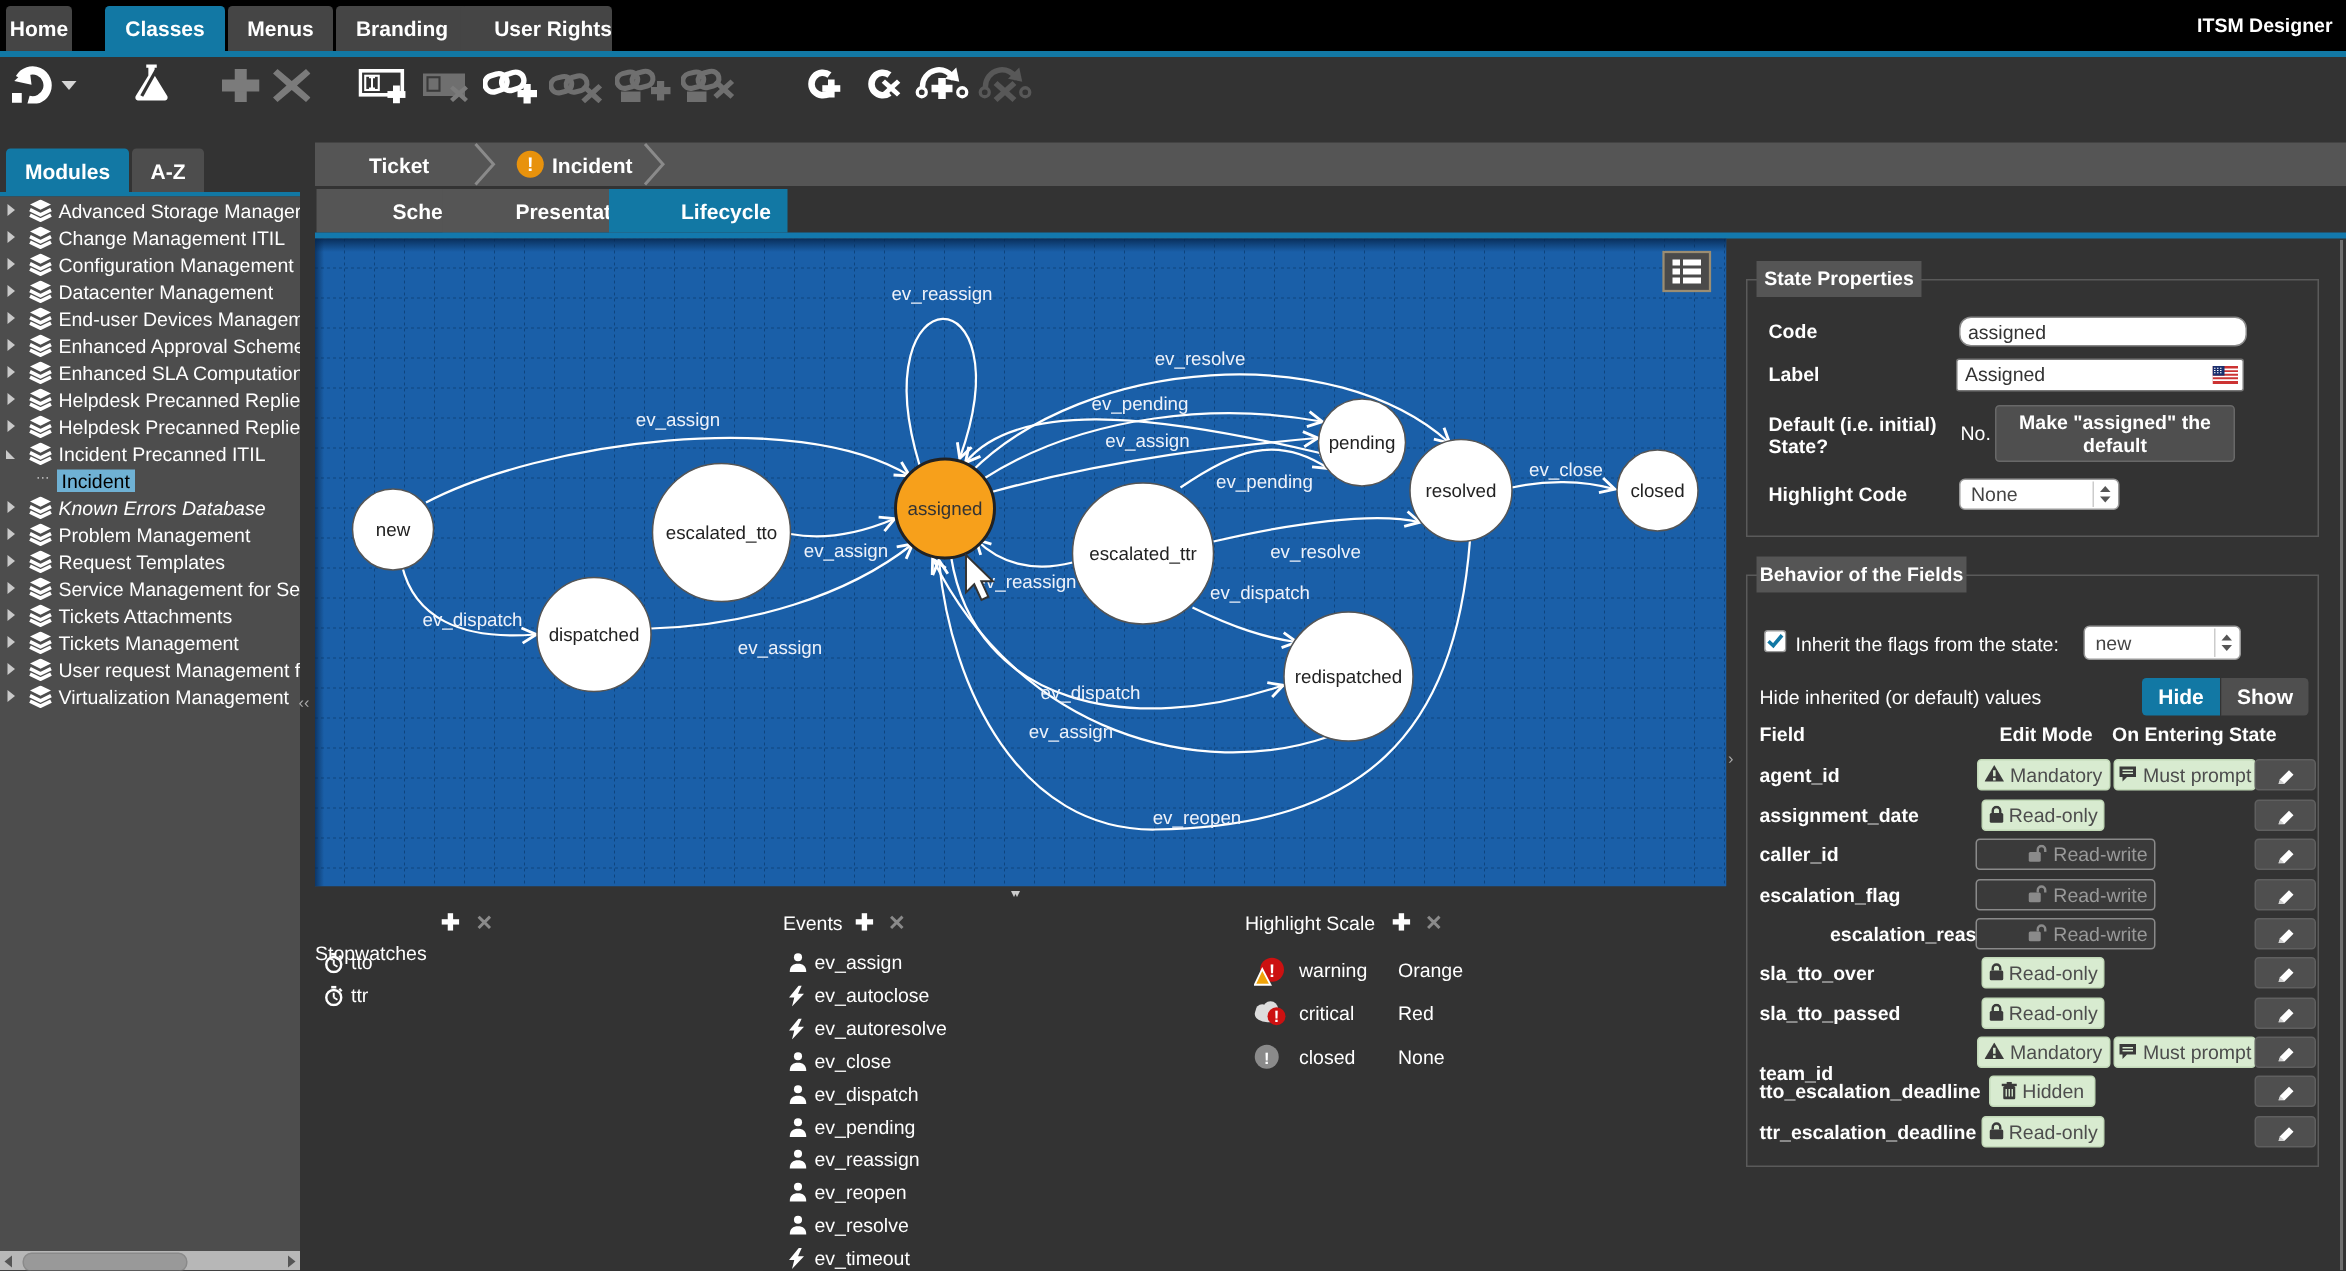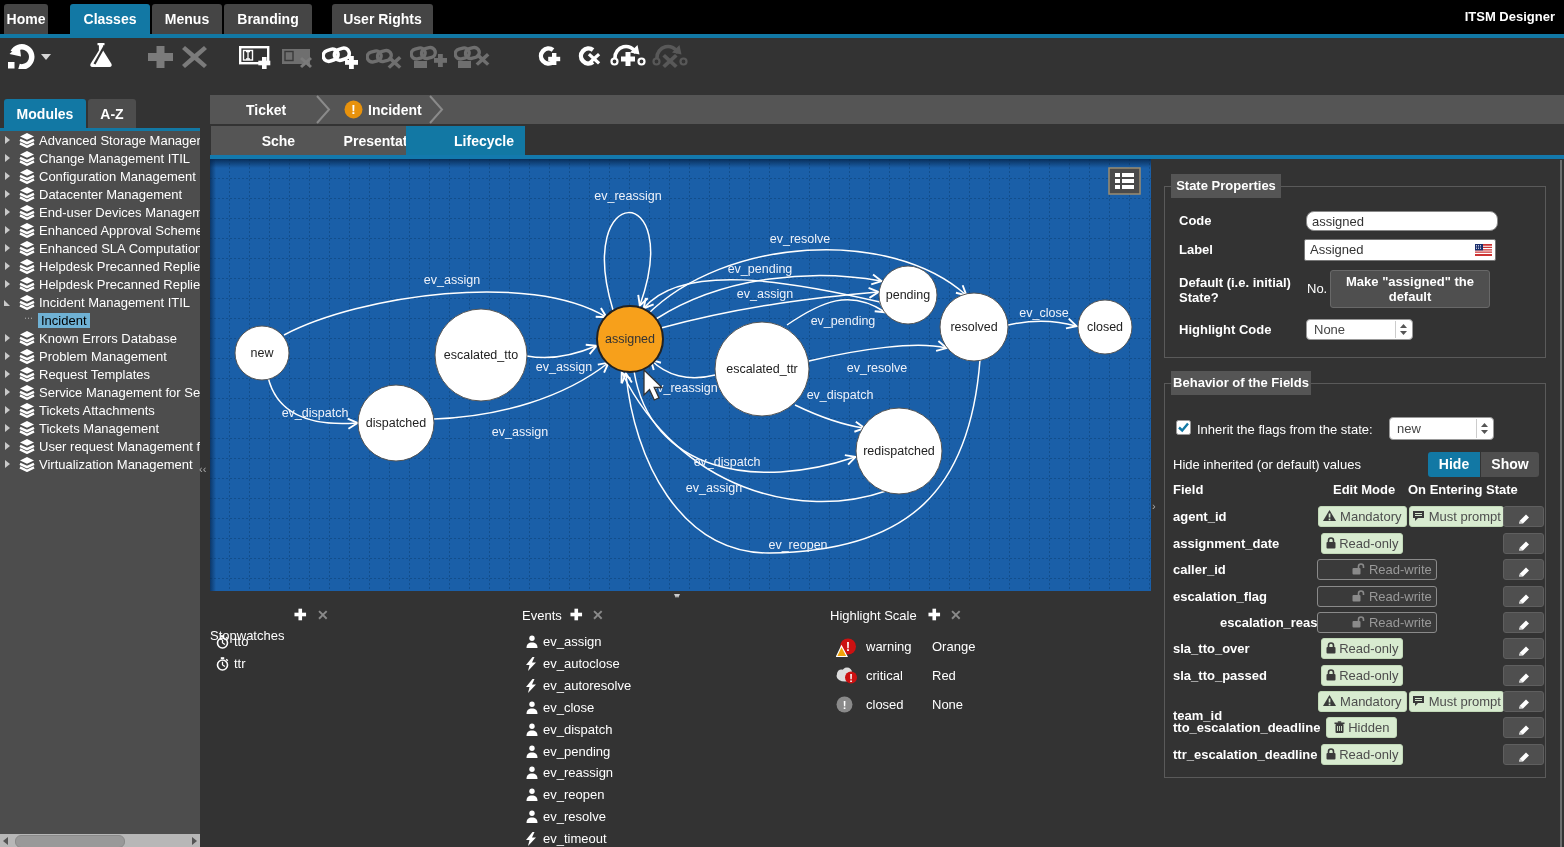--- a/index.html
+++ b/index.html
@@ -63,21 +63,21 @@
 </style>
 </head>
 <body>
 <div id="app">
 
   <div id="top">
     <span class="ttab" style="left:4px;width:44px;">Home</span>
     <span class="ttab on" style="left:70px;width:80px;">Classes</span>
     <span class="ttab" style="left:152px;width:70px;">Menus</span>
     <span class="ttab" style="left:224px;width:88px;">Branding</span>
-    <span class="ttab" style="left:332px;width:101px;">User Rights</span>
+    <span class="ttab" style="left:307px;width:101px;text-align:right;">User Rights</span>
     <span style="position:absolute;right:9px;top:9px;font-size:13px;font-weight:bold;">ITSM Designer</span>
   </div>
   <div id="blueline"></div>
   <div id="toolbar">
       <svg style="position:absolute;left:6px;top:5px;" width="30" height="26" viewBox="0 0 30 26">
         <path d="M7 9 A10 10 0 1 1 13 23.5" fill="none" stroke="#fff" stroke-width="5.5"></path>
         <path d="M13.5 1.5 L15 13.5 L3.5 11 Z" fill="#fff"></path>
         <rect x="2" y="19" width="6.5" height="6.5" fill="#fff"></rect>
       </svg>
       <svg style="position:absolute;left:40px;top:15px;" width="12" height="8" viewBox="0 0 12 8">
@@ -252,27 +252,27 @@
           </svg>
           <span class="tt">Helpdesk Precanned Replies</span>
         </div>
       <div class="trow" style="top:163px;">
           <span class="ar open"></span>
           <svg width="16" height="15" viewBox="0 0 16 15">
             <path d="M8 0 L15 3.4 8 6.8 1 3.4Z" fill="#fff"></path>
             <path d="M1 6.8 L8 10.2 15 6.8" stroke="#fff" stroke-width="2.4" fill="none"></path>
             <path d="M1 10.4 L8 13.8 15 10.4" stroke="#fff" stroke-width="2.4" fill="none"></path>
           </svg>
-          <span class="tt">Incident Management ITIL</span>
+          <span class="tt">Incident Precanned ITIL</span>
         </div>
       <div class="trow" style="top:181px;">
           <span style="position:absolute;left:24px;top:1px;color:#bbb;font-size:9px;">⋯</span>
           <span class="tt" style="left:38px;background:#6fb1d4;color:#000;padding:0 3px;">Incident</span>
         </div>
-      <div class="trow" style="top:199px;">
+      <div class="trow" style="top:199px;font-style:italic;">
           <span class="ar"></span>
           <svg width="16" height="15" viewBox="0 0 16 15">
             <path d="M8 0 L15 3.4 8 6.8 1 3.4Z" fill="#fff"></path>
             <path d="M1 6.8 L8 10.2 15 6.8" stroke="#fff" stroke-width="2.4" fill="none"></path>
             <path d="M1 10.4 L8 13.8 15 10.4" stroke="#fff" stroke-width="2.4" fill="none"></path>
           </svg>
           <span class="tt">Known Errors Database</span>
         </div>
       <div class="trow" style="top:217px;">
           <span class="ar"></span>

